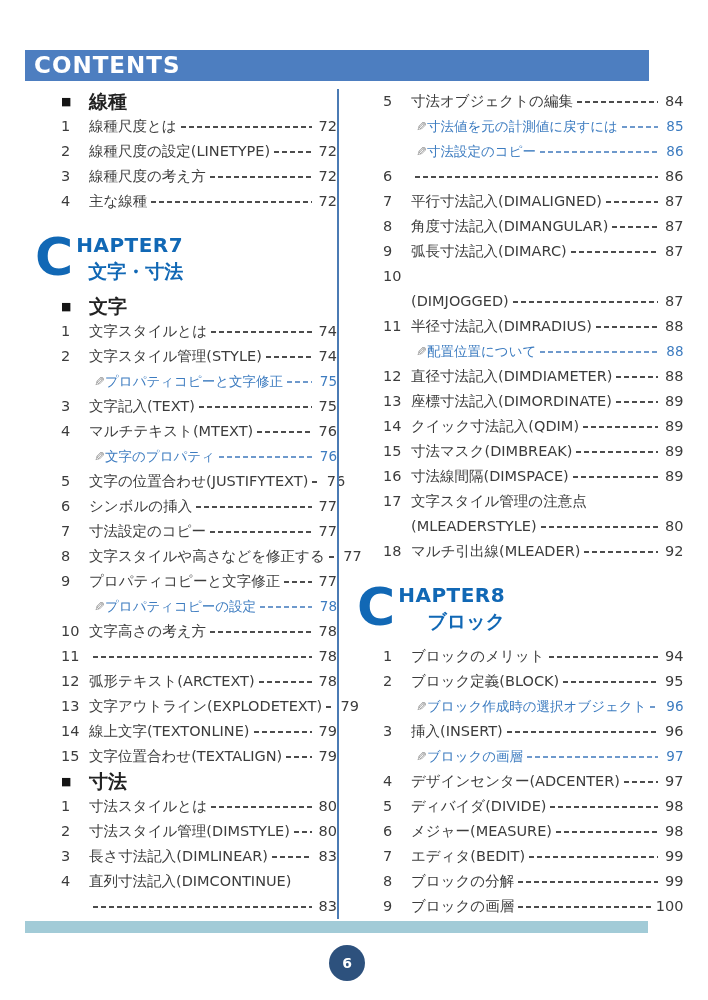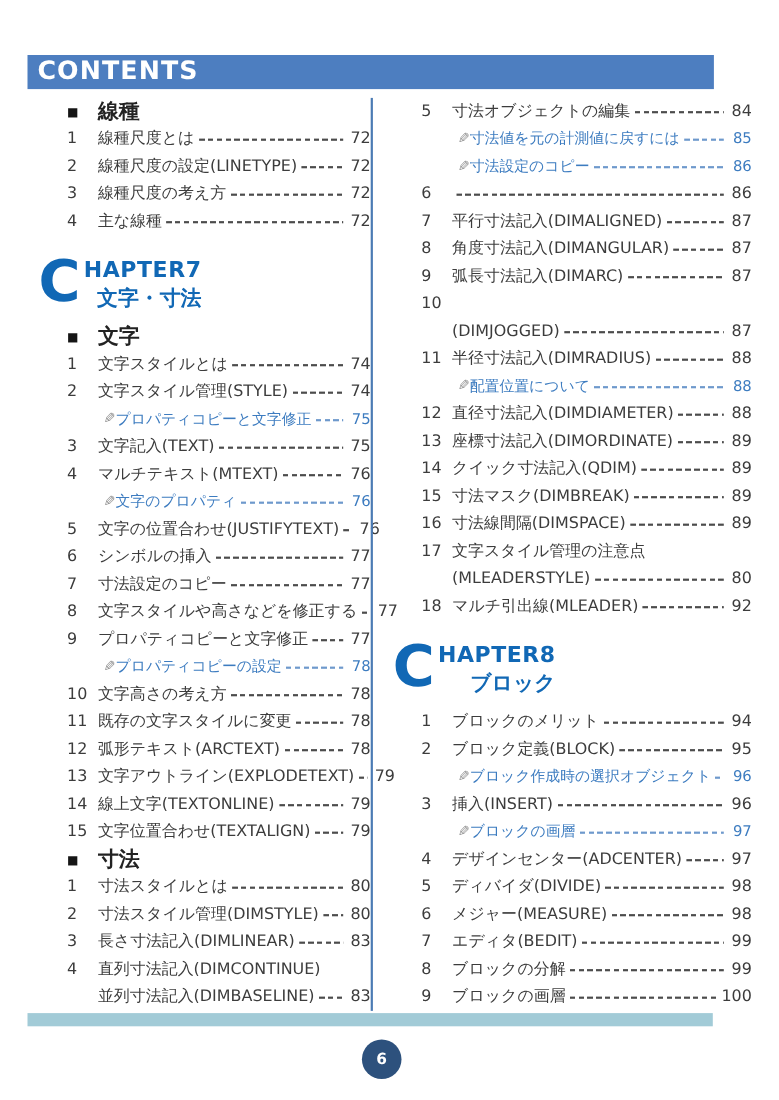--- a/index.html
+++ b/index.html
@@ -219,21 +219,20 @@
           <span class="pg">78</span>
         </div>
         <div class="row">
           <span class="num">10</span>
           <span class="title">文字高さの考え方</span>
           <span class="leader"></span>
           <span class="pg">78</span>
         </div>
         <div class="row">
           <span class="num">11</span>
-          <span class="title">既存の文字スタイルに変更</span>
           <span class="leader"></span>
           <span class="pg">78</span>
         </div>
         <div class="row">
           <span class="num">12</span>
           <span class="title">弧形テキスト(ARCTEXT)</span>
           <span class="leader"></span>
           <span class="pg">78</span>
         </div>
         <div class="row">
@@ -275,21 +274,20 @@
           <span class="title">長さ寸法記入(DIMLINEAR)</span>
           <span class="leader"></span>
           <span class="pg">83</span>
         </div>
         <div class="row">
           <span class="num">4</span>
           <span class="title">直列寸法記入(DIMCONTINUE)</span>
         </div>
         <div class="row">
           <span class="num"></span>
-          <span class="title">並列寸法記入(DIMBASELINE)</span>
           <span class="leader"></span>
           <span class="pg">83</span>
         </div>
       </div>
     <div class="divider"></div>
     <div class="col col-right" id="col-right">
         <div class="row">
           <span class="num">5</span>
           <span class="title">寸法オブジェクトの編集</span>
           <span class="leader"></span>

